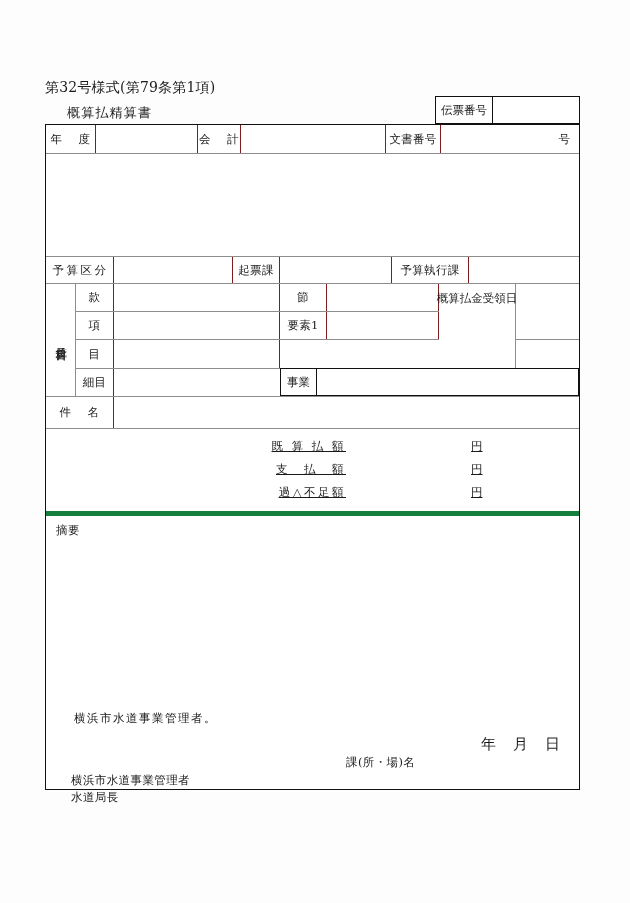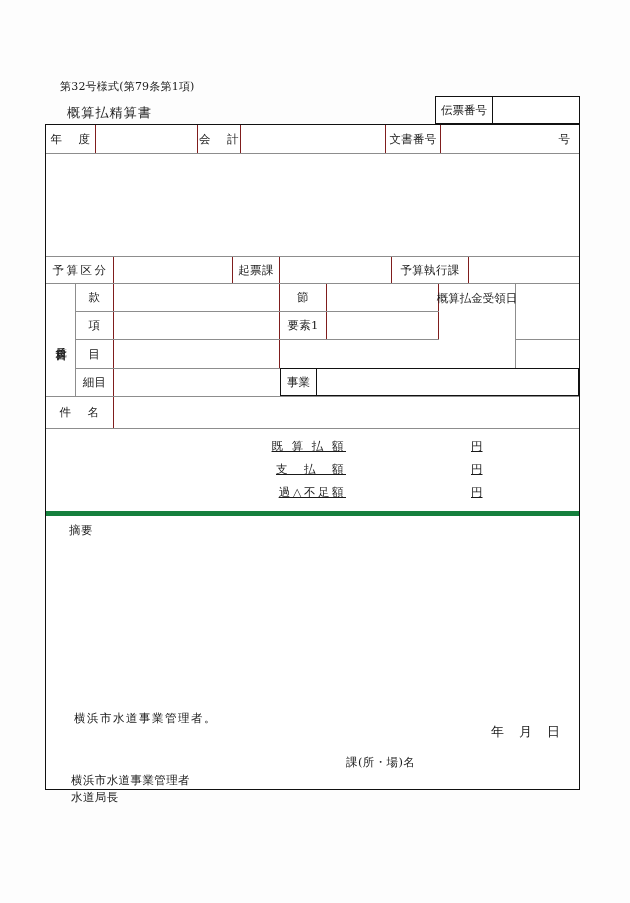--- a/index.html
+++ b/index.html
@@ -18,23 +18,23 @@
 
   .page {
     position: absolute;
     inset: 0;
     background: #fdfdfd;
   }
 
   
   .form-no {
     position: absolute;
-    left: 60px;
+    left: 45px;
     top: 79px;
-    font-size: 11px;
+    font-size: 14px;
     letter-spacing: 0.2px;
     white-space: nowrap;
   }
   .doc-title {
     position: absolute;
     left: 67px;
     top: 104px;
     font-size: 13px;
     letter-spacing: 1.2px;
     white-space: nowrap;
@@ -259,38 +259,38 @@
   }
 
   
   .tekiyo {
     position: relative;
     height: 279px;
     box-sizing: border-box;
   }
   .tekiyo-label {
     position: absolute;
-    left: 23px;
+    left: 10px;
     top: 7px;
     font-size: 11.5px;
     letter-spacing: 0.5px;
   }
   .settle-text {
     position: absolute;
     left: 28px;
     top: 195px;
     font-size: 11.5px;
     letter-spacing: 1.5px;
     white-space: nowrap;
   }
   .date-line {
     position: absolute;
     right: 18px;
-    top: 207px;
-    font-size: 13px;
+    top: 219px;
+    font-size: 15px;
     letter-spacing: 1px;
     white-space: nowrap;
   }
   .dept-line {
     position: absolute;
     left: 300px;
     top: 239px;
     font-size: 11.5px;
     letter-spacing: 0.4px;
     white-space: nowrap;

